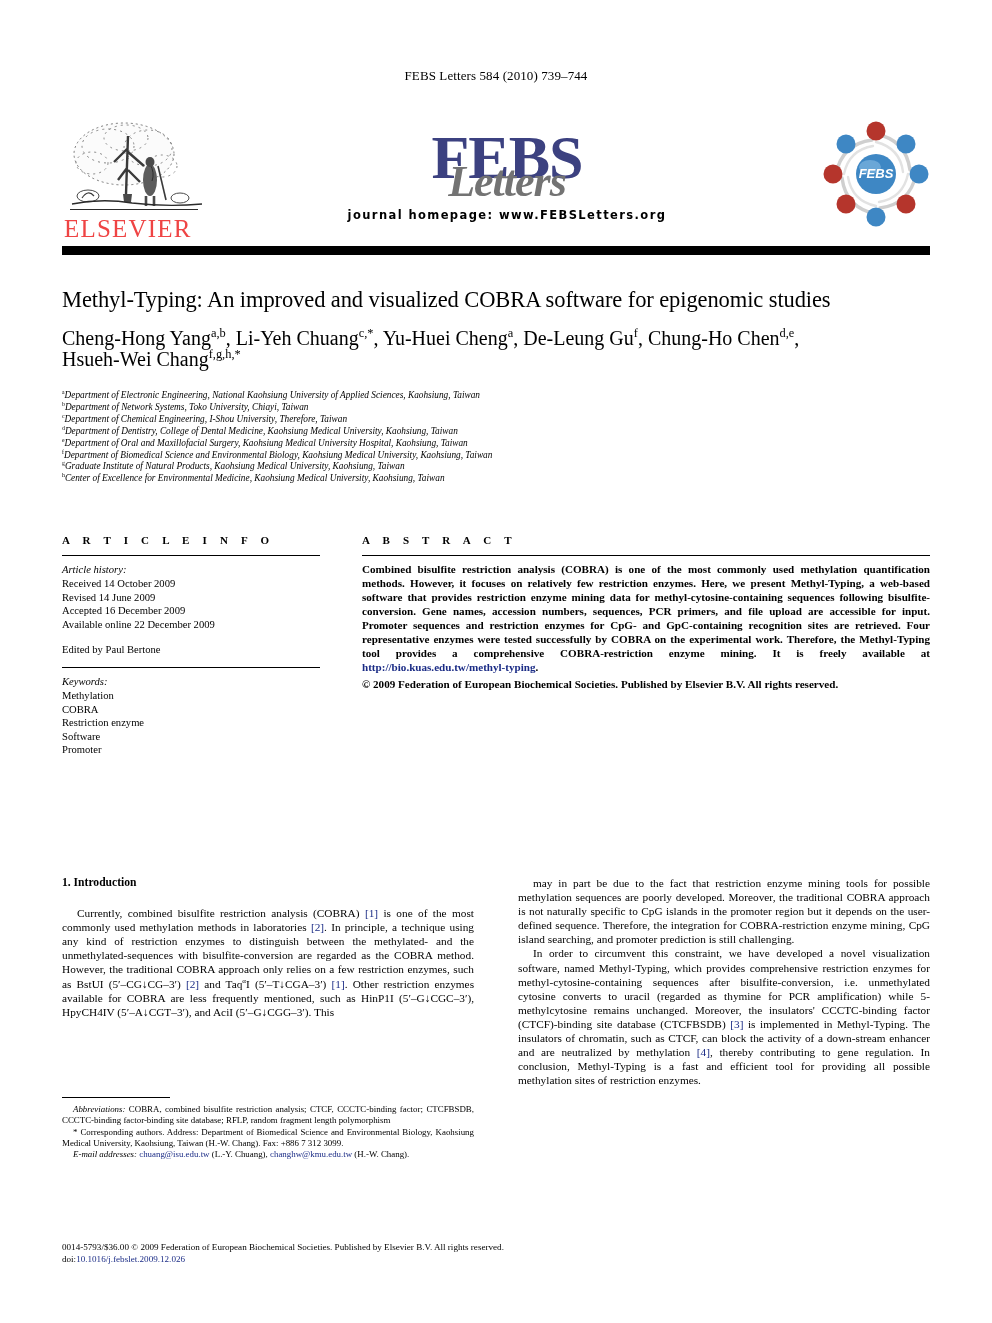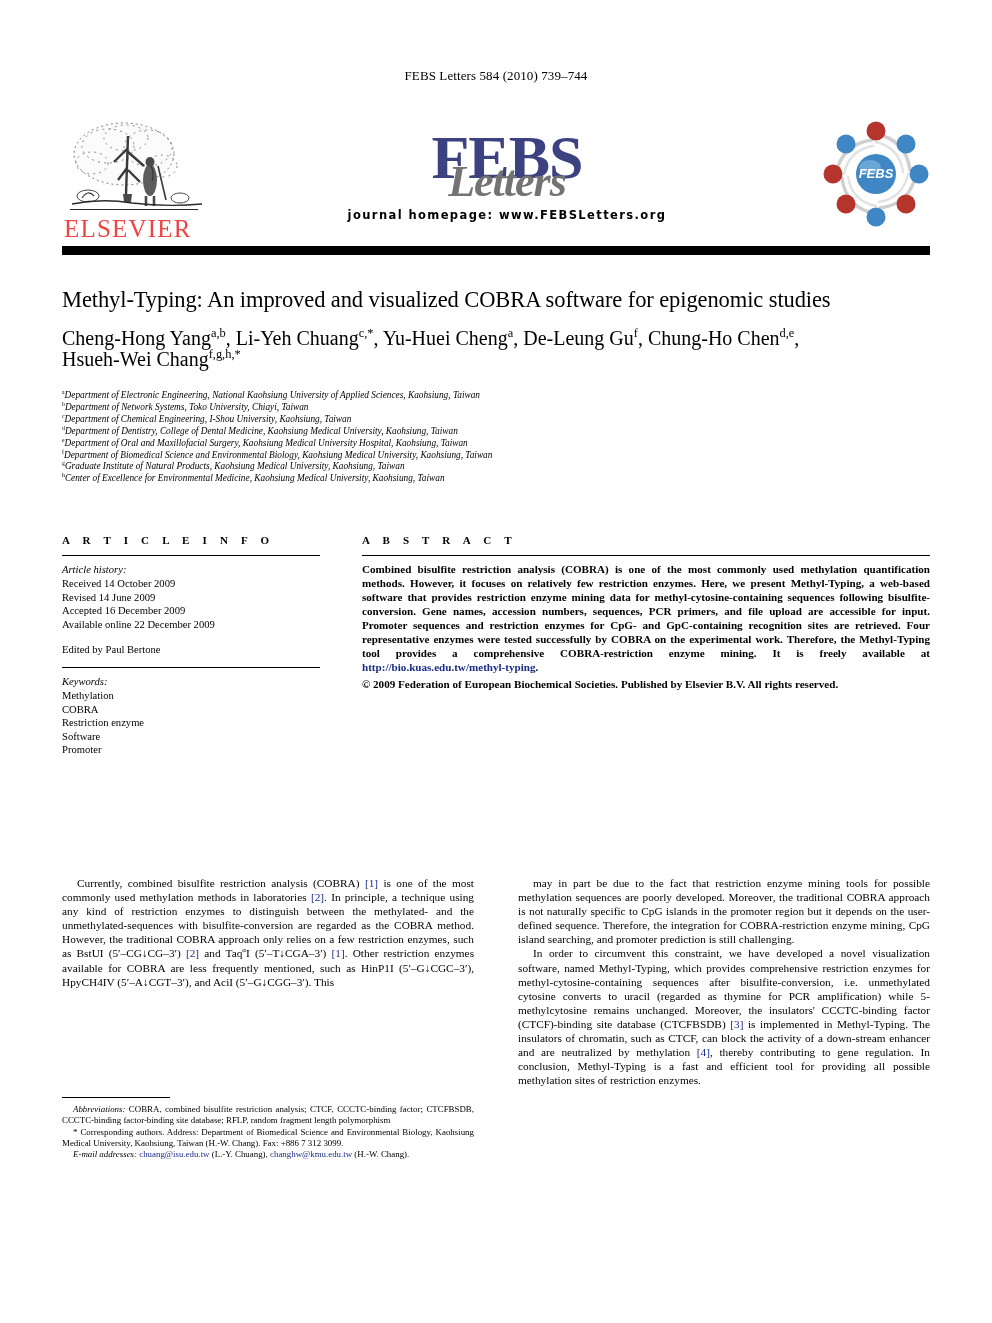--- a/index.html
+++ b/index.html
@@ -201,21 +201,21 @@
 
   <div class="title">Methyl-Typing: An improved and visualized COBRA software for epigenomic studies</div>
 
   <div class="authors">
     <span><span>Cheng-Hong Yang</span><sup>a,b</sup><span>, </span></span><span><span>Li-Yeh Chuang</span><sup>c,*</sup><span>, </span></span><span><span>Yu-Huei Cheng</span><sup>a</sup><span>, </span></span><span><span>De-Leung Gu</span><sup>f</sup><span>, </span></span><span><span>Chung-Ho Chen</span><sup>d,e</sup><span>,</span></span><br><span><span>Hsueh-Wei Chang</span><sup>f,g,h,*</sup></span>
   </div>
 
   <div class="affils">
     <div><sup>a</sup><span>Department of Electronic Engineering, National Kaohsiung University of Applied Sciences, Kaohsiung, Taiwan</span></div>
     <div><sup>b</sup><span>Department of Network Systems, Toko University, Chiayi, Taiwan</span></div>
-    <div><sup>c</sup><span>Department of Chemical Engineering, I-Shou University, Kaohsiung, Taiwan</span></div>
+    <div><sup>c</sup><span>Department of Chemical Engineering, I-Shou University, Therefore, Taiwan</span></div>
     <div><sup>d</sup><span>Department of Dentistry, College of Dental Medicine, Kaohsiung Medical University, Kaohsiung, Taiwan</span></div>
     <div><sup>e</sup><span>Department of Oral and Maxillofacial Surgery, Kaohsiung Medical University Hospital, Kaohsiung, Taiwan</span></div>
     <div><sup>f</sup><span>Department of Biomedical Science and Environmental Biology, Kaohsiung Medical University, Kaohsiung, Taiwan</span></div>
     <div><sup>g</sup><span>Graduate Institute of Natural Products, Kaohsiung Medical University, Kaohsiung, Taiwan</span></div>
     <div><sup>h</sup><span>Center of Excellence for Environmental Medicine, Kaohsiung Medical University, Kaohsiung, Taiwan</span></div>
   </div>
 
   <div class="band">
 
     <div class="col-info">
@@ -245,29 +245,34 @@
       <div class="sec-head">A B S T R A C T</div>
       <div class="rule"></div>
       <div class="abs-body">
         <span>Combined bisulfite restriction analysis (COBRA) is one of the most commonly used methylation quantification methods. However, it focuses on relatively few restriction enzymes. Here, we present Methyl-Typing, a web-based software that provides restriction enzyme mining data for methyl-cytosine-containing sequences following bisulfite-conversion. Gene names, accession numbers, sequences, PCR primers, and file upload are accessible for input. Promoter sequences and restriction enzymes for CpG- and GpC-containing recognition sites are retrieved. Four representative enzymes were tested successfully by COBRA on the experimental work. Therefore, the Methyl-Typing tool provides a comprehensive COBRA-restriction enzyme mining. It is freely available at </span><a class="link" href="#">http://bio.kuas.edu.tw/methyl-typing</a><span>.</span>
         <span class="copyright">© 2009 Federation of European Biochemical Societies. Published by Elsevier B.V. All rights reserved.</span>
       </div>
     </div>
   </div>
 
   <div class="body-col" id="colL">
+    <div class="h2">1. Introduction</div>
     <p><span>Currently, combined bisulfite restriction analysis (COBRA) </span><span class="ref">[1]</span><span> is one of the most commonly used methylation methods in laboratories </span><span class="ref">[2]</span><span>. In principle, a technique using any kind of restriction enzymes to distinguish between the methylated- and the unmethylated-sequences with bisulfite-conversion are regarded as the COBRA method. However, the traditional COBRA approach only relies on a few restriction enzymes, such as BstUI (5′–CG↓CG–3′) </span><span class="ref">[2]</span><span> and Taq</span><sup>α</sup><span>I (5′–T↓CGA–3′) </span><span class="ref">[1]</span><span>. Other restriction enzymes available for COBRA are less frequently mentioned, such as HinP1I (5′–G↓CGC–3′), HpyCH4IV (5′–A↓CGT–3′), and AciI (5′–G↓CGG–3′). This</span></p>
   </div>
 
   <div class="body-col" id="colR">
     <p>may in part be due to the fact that restriction enzyme mining tools for possible methylation sequences are poorly developed. Moreover, the traditional COBRA approach is not naturally specific to CpG islands in the promoter region but it depends on the user-defined sequence. Therefore, the integration for COBRA-restriction enzyme mining, CpG island searching, and promoter prediction is still challenging.</p>
     <p><span>In order to circumvent this constraint, we have developed a novel visualization software, named Methyl-Typing, which provides comprehensive restriction enzymes for methyl-cytosine-containing sequences after bisulfite-conversion, i.e. unmethylated cytosine converts to uracil (regarded as thymine for PCR amplification) while 5-methylcytosine remains unchanged. Moreover, the insulators' CCCTC-binding factor (CTCF)-binding site database (CTCFBSDB) </span><span class="ref">[3]</span><span> is implemented in Methyl-Typing. The insulators of chromatin, such as CTCF, can block the activity of a down-stream enhancer and are neutralized by methylation </span><span class="ref">[4]</span><span>, thereby contributing to gene regulation. In conclusion, Methyl-Typing is a fast and efficient tool for providing all possible methylation sites of restriction enzymes.</span></p>
   </div>
 
   <div class="footnotes">
     <div class="fn-rule"></div>
     <p><i>Abbreviations:</i><span> COBRA, combined bisulfite restriction analysis; CTCF, CCCTC-binding factor; CTCFBSDB, CCCTC-binding factor-binding site database; RFLP, random fragment length polymorphism</span></p>
     <p><span>*</span><span> Corresponding authors. Address: Department of Biomedical Science and Environmental Biology, Kaohsiung Medical University, Kaohsiung, Taiwan (H.-W. Chang). Fax: +886 7 312 3099.</span></p>
     <p><i>E-mail addresses:</i> <a class="link" href="#">chuang@isu.edu.tw</a><span> (L.-Y. Chuang), </span><a class="link" href="#">changhw@kmu.edu.tw</a><span> (H.-W. Chang).</span></p>
   </div>
 
+  <div class="colophon">
+    <div>0014-5793/$36.00 © 2009 Federation of European Biochemical Societies. Published by Elsevier B.V. All rights reserved.</div>
+    <div><span>doi:</span><a class="link" href="#">10.1016/j.febslet.2009.12.026</a></div>
+  </div>
 
 </div>
 
 </body></html>

